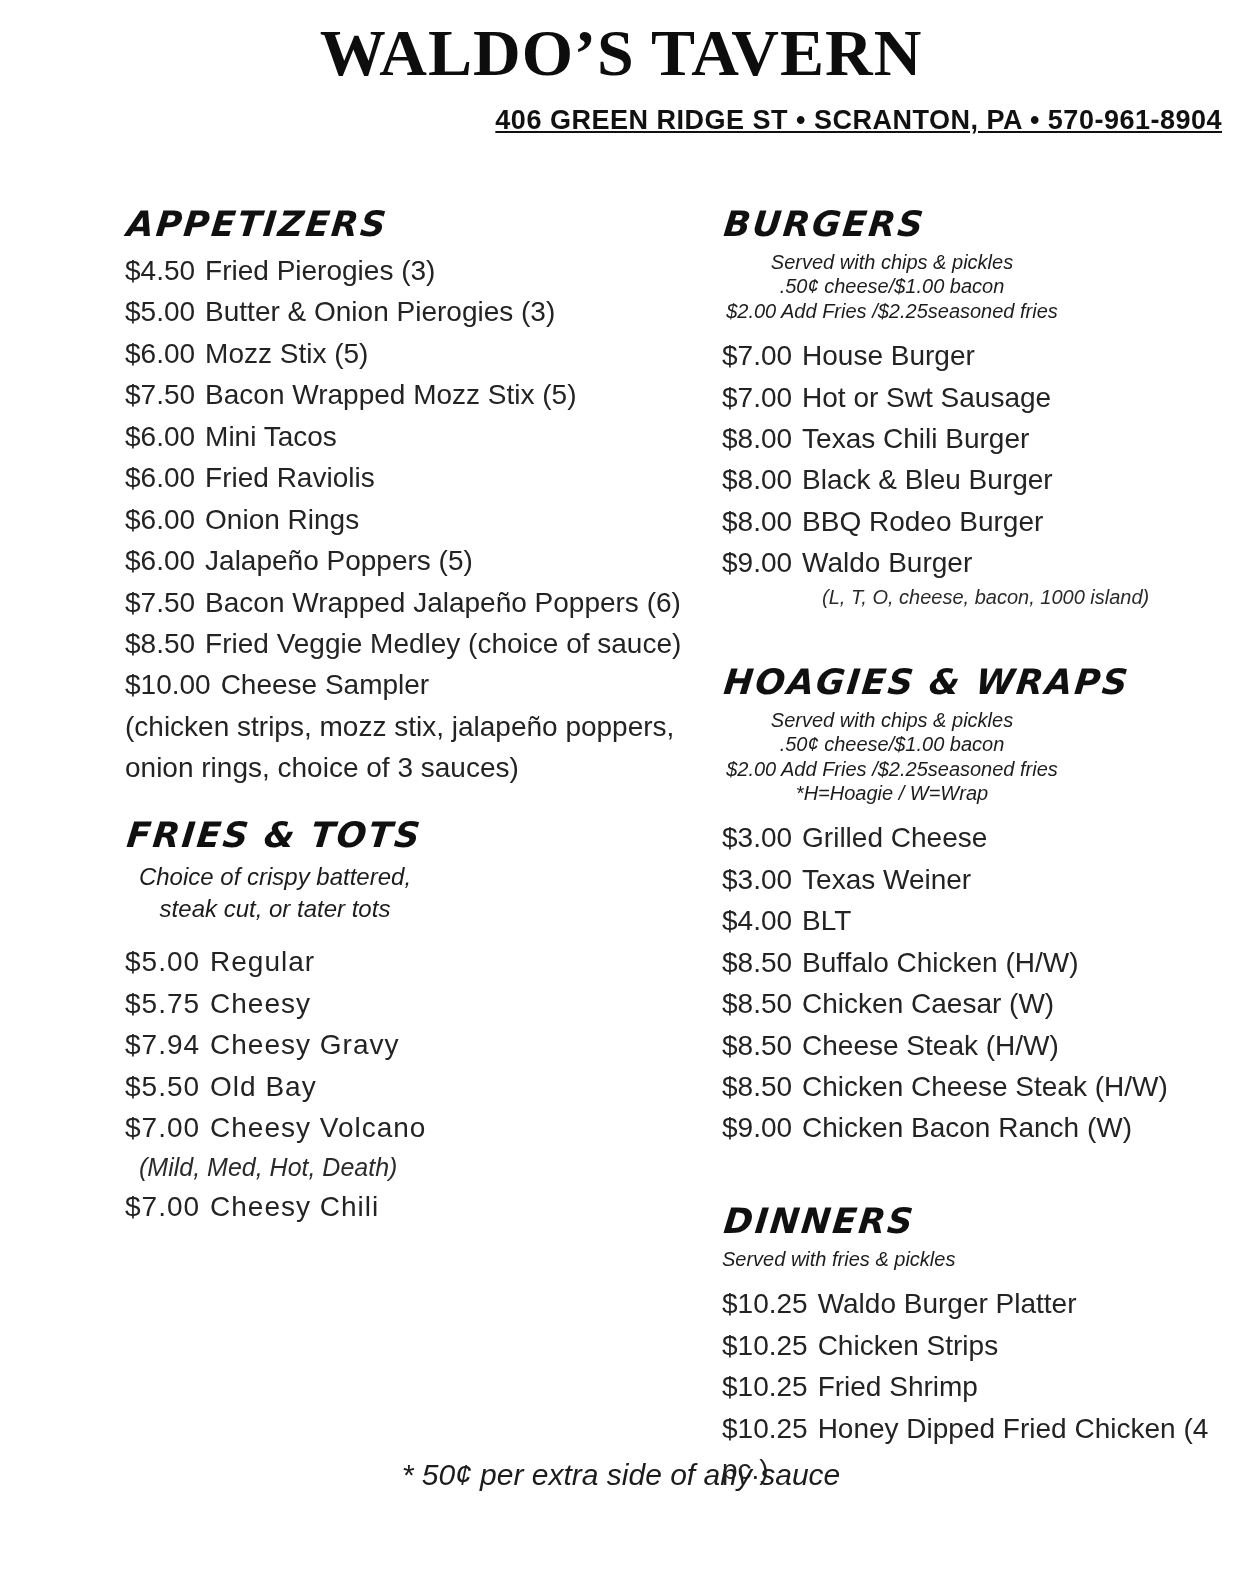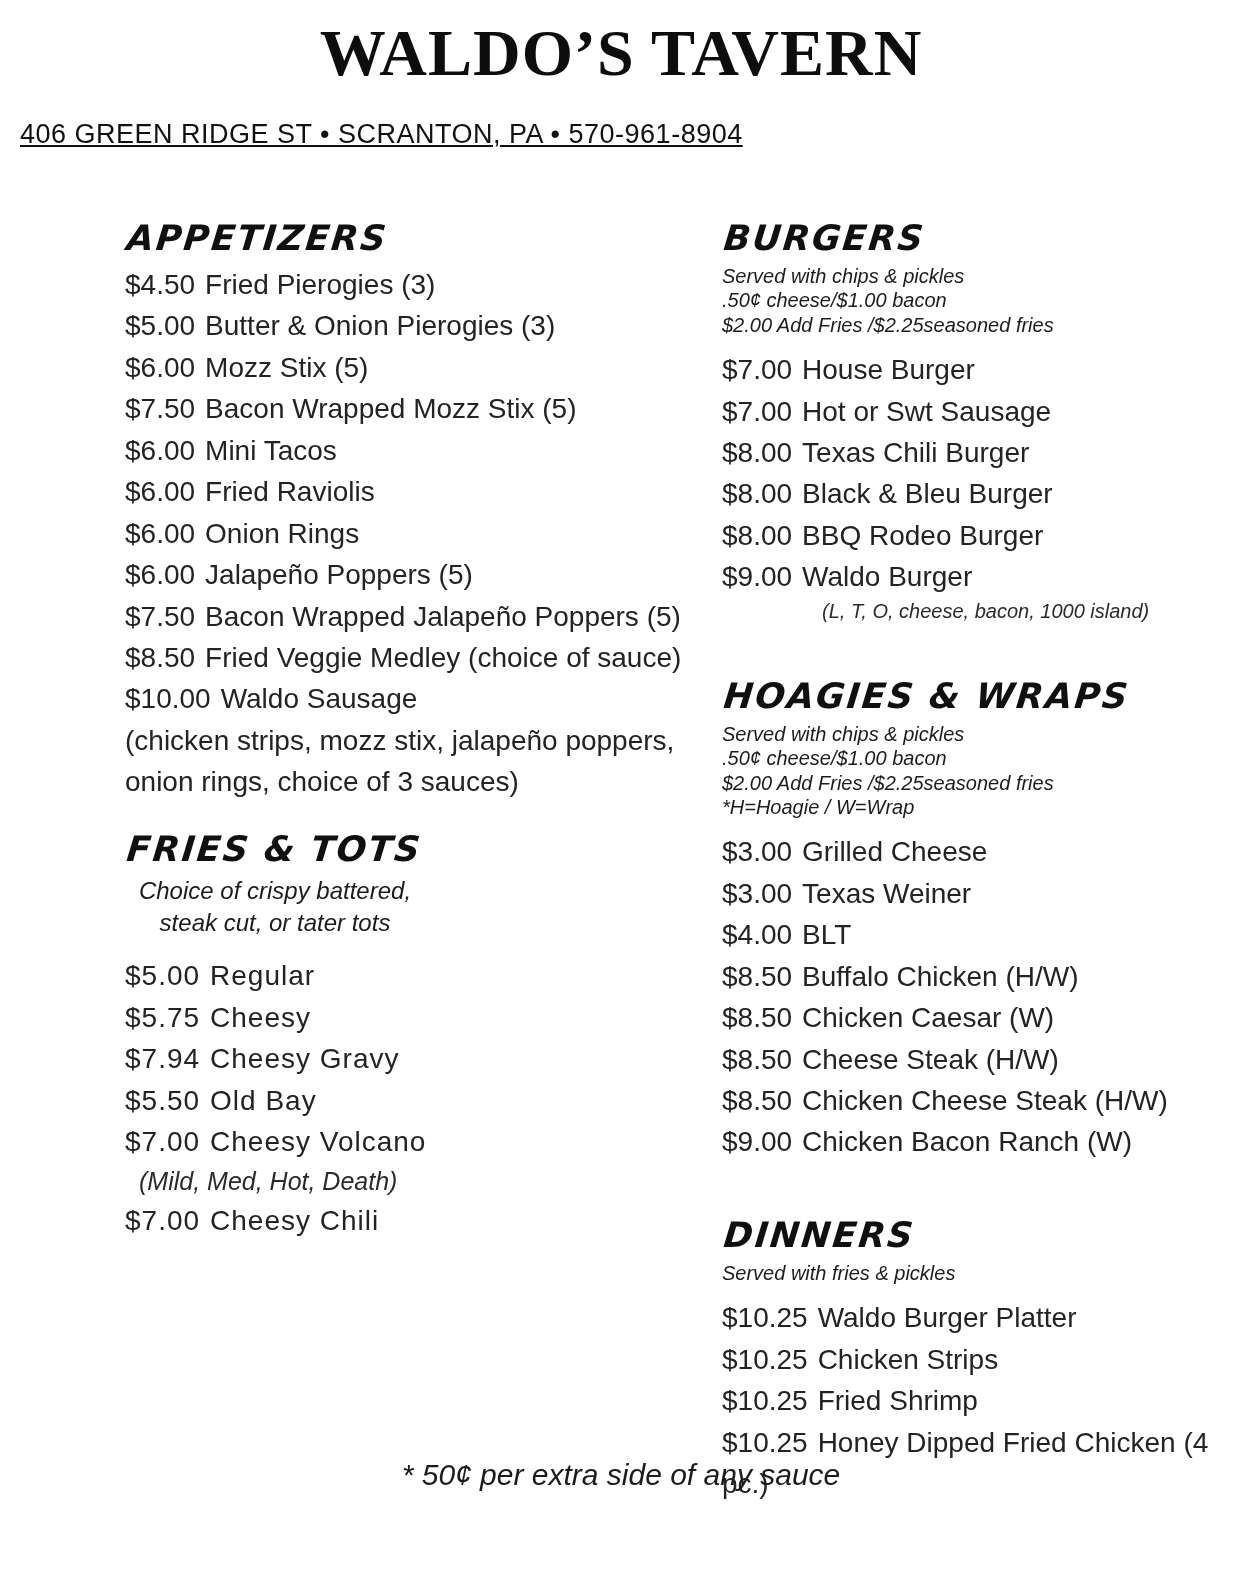--- a/index.html
+++ b/index.html
@@ -17,26 +17,26 @@
   
   .title {
     font-family: "Liberation Serif", serif;
     font-weight: 700;
     font-size: 66px;
     letter-spacing: 1px;
     text-align: center;
     color: #0d0d0d;
   }
   .address {
-    text-align: left;
+    text-align: right;
     font-size: 27px;
-    font-weight: 400;
+    font-weight: 700;
     letter-spacing: 0.5px;
     text-decoration: underline;
-    margin-top: 28px;
+    margin-top: 14px;
     color: #111;
   }
 
   
   .columns {
     display: flex;
     align-items: flex-start;
     margin-top: 68px;
     padding-left: 105px;
   }
@@ -60,21 +60,21 @@
   }
 
   
   .notes { margin: 2px 0 12px; }
   .note-line {
     font-style: italic;
     font-size: 20px;
     line-height: 1.22;
     color: #1c1c1c;
   }
-  .notes.center { width: 340px; text-align: left; }
+  .notes.center { width: 340px; text-align: center; }
   .notes.left   { width: auto;  text-align: left; }
   .fries-tots .notes { width: 300px; text-align: center; margin-bottom: 16px; }
   .fries-tots .note-line { font-size: 24px; line-height: 1.35; }
 
   
   .item {
     font-size: 28px;
     line-height: 1.48;
     color: #232323;
   }
@@ -118,23 +118,23 @@
         <section class="menu-section appetizers">
           <h2 class="heading">APPETIZERS</h2>
           <div class="item"><span class="price">$4.50</span><span class="iname">Fried Pierogies (3)</span></div>
           <div class="item"><span class="price">$5.00</span><span class="iname">Butter &amp; Onion Pierogies (3)</span></div>
           <div class="item"><span class="price">$6.00</span><span class="iname">Mozz Stix (5)</span></div>
           <div class="item"><span class="price">$7.50</span><span class="iname">Bacon Wrapped Mozz Stix (5)</span></div>
           <div class="item"><span class="price">$6.00</span><span class="iname">Mini Tacos</span></div>
           <div class="item"><span class="price">$6.00</span><span class="iname">Fried Raviolis</span></div>
           <div class="item"><span class="price">$6.00</span><span class="iname">Onion Rings</span></div>
           <div class="item"><span class="price">$6.00</span><span class="iname">Jalapeño Poppers (5)</span></div>
-          <div class="item"><span class="price">$7.50</span><span class="iname">Bacon Wrapped Jalapeño Poppers (5)</span></div>
+          <div class="item"><span class="price">$7.50</span><span class="iname">Bacon Wrapped Jalapeño Poppers (6)</span></div>
           <div class="item"><span class="price">$8.50</span><span class="iname">Fried Veggie Medley (choice of sauce)</span></div>
-          <div class="item"><span class="price">$10.00</span><span class="iname">Waldo Sausage</span></div>
+          <div class="item"><span class="price">$10.00</span><span class="iname">Cheese Sampler</span></div>
           <div class="item-desc">(chicken strips, mozz stix, jalapeño poppers, onion rings, choice of 3 sauces)</div>
         </section>
         <section class="menu-section fries-tots">
           <h2 class="heading">FRIES &amp; TOTS</h2>
           <div class="notes center">
             <div class="note-line">Choice of crispy battered,</div>
             <div class="note-line">steak cut, or tater tots</div>
           </div>
           <div class="item"><span class="price">$5.00</span><span class="iname">Regular</span></div>
           <div class="item"><span class="price">$5.75</span><span class="iname">Cheesy</span></div>

